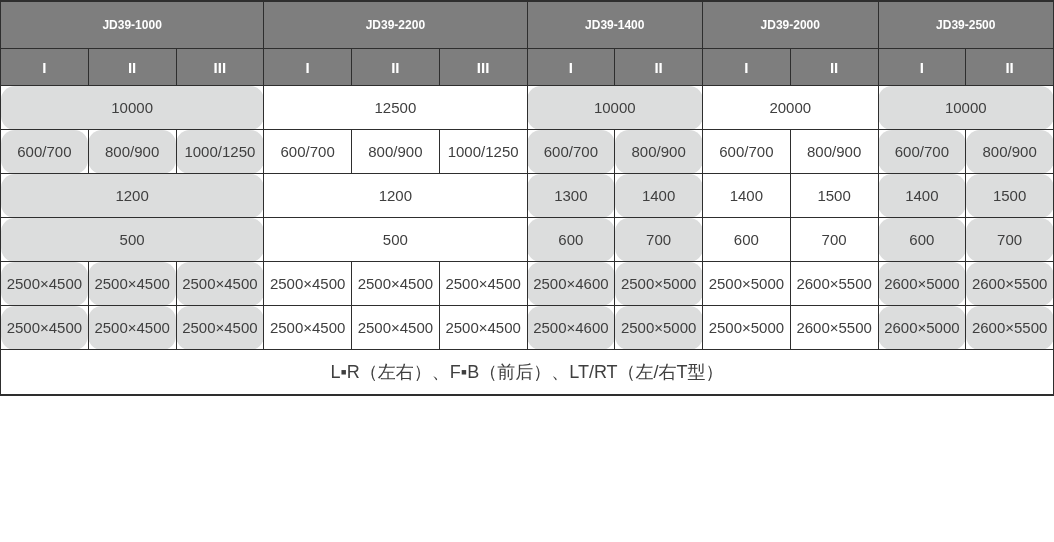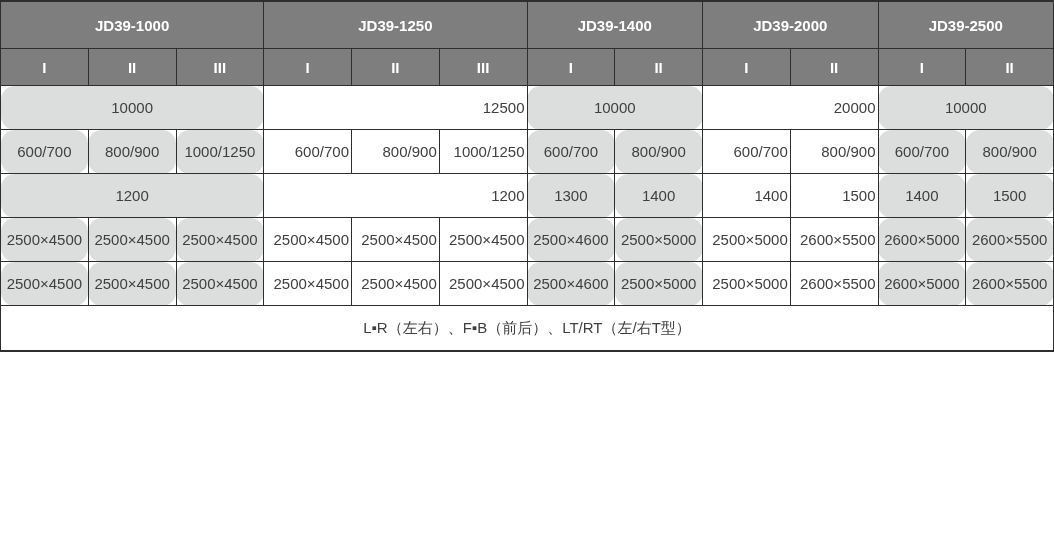--- a/index.html
+++ b/index.html
@@ -25,35 +25,35 @@
     vertical-align:middle;
     padding:0 2px;
     overflow:hidden;
     white-space:nowrap;
   }
   thead th{
     background:var(--header-bg);
     color:var(--header-text);
     font-weight:bold;
   }
-  tr.group-row th{height:46px;font-size:15px;}
+  tr.group-row th{height:46px;font-size:12px;}
   tr.sub-row th{height:36px;font-size:15px;}
   tbody td{height:43px;font-size:15px;color:var(--text);}
   td.shade{background:var(--shade);border-radius:14px;}
-  td.plain{background:var(--plain);text-align:right;}
-  tfoot td{height:44px;font-size:15px;color:var(--text);background:var(--plain);}
+  td.plain{background:var(--plain);}
+  tfoot td{height:44px;font-size:18px;color:var(--text);background:var(--plain);}
 </style>
 </head>
 <body>
 
 <table>
   <thead>
     <tr class="group-row">
         <th colspan="3">JD39-1000</th>
-        <th colspan="3">JD39-1250</th>
+        <th colspan="3">JD39-2200</th>
         <th colspan="2">JD39-1400</th>
         <th colspan="2">JD39-2000</th>
         <th colspan="2">JD39-2500</th>
       </tr>
     <tr class="sub-row">
         <th>I</th>
         <th>II</th>
         <th>III</th>
         <th>I</th>
         <th>II</th>
@@ -92,20 +92,30 @@
         <td colspan="3" class="shade">1200</td>
         <td colspan="3" class="plain">1200</td>
         <td colspan="1" class="shade">1300</td>
         <td colspan="1" class="shade">1400</td>
         <td colspan="1" class="plain">1400</td>
         <td colspan="1" class="plain">1500</td>
         <td colspan="1" class="shade">1400</td>
         <td colspan="1" class="shade">1500</td>
       </tr>
       <tr>
+        <td colspan="3" class="shade">500</td>
+        <td colspan="3" class="plain">500</td>
+        <td colspan="1" class="shade">600</td>
+        <td colspan="1" class="shade">700</td>
+        <td colspan="1" class="plain">600</td>
+        <td colspan="1" class="plain">700</td>
+        <td colspan="1" class="shade">600</td>
+        <td colspan="1" class="shade">700</td>
+      </tr>
+      <tr>
         <td colspan="1" class="shade">2500×4500</td>
         <td colspan="1" class="shade">2500×4500</td>
         <td colspan="1" class="shade">2500×4500</td>
         <td colspan="1" class="plain">2500×4500</td>
         <td colspan="1" class="plain">2500×4500</td>
         <td colspan="1" class="plain">2500×4500</td>
         <td colspan="1" class="shade">2500×4600</td>
         <td colspan="1" class="shade">2500×5000</td>
         <td colspan="1" class="plain">2500×5000</td>
         <td colspan="1" class="plain">2600×5500</td>

